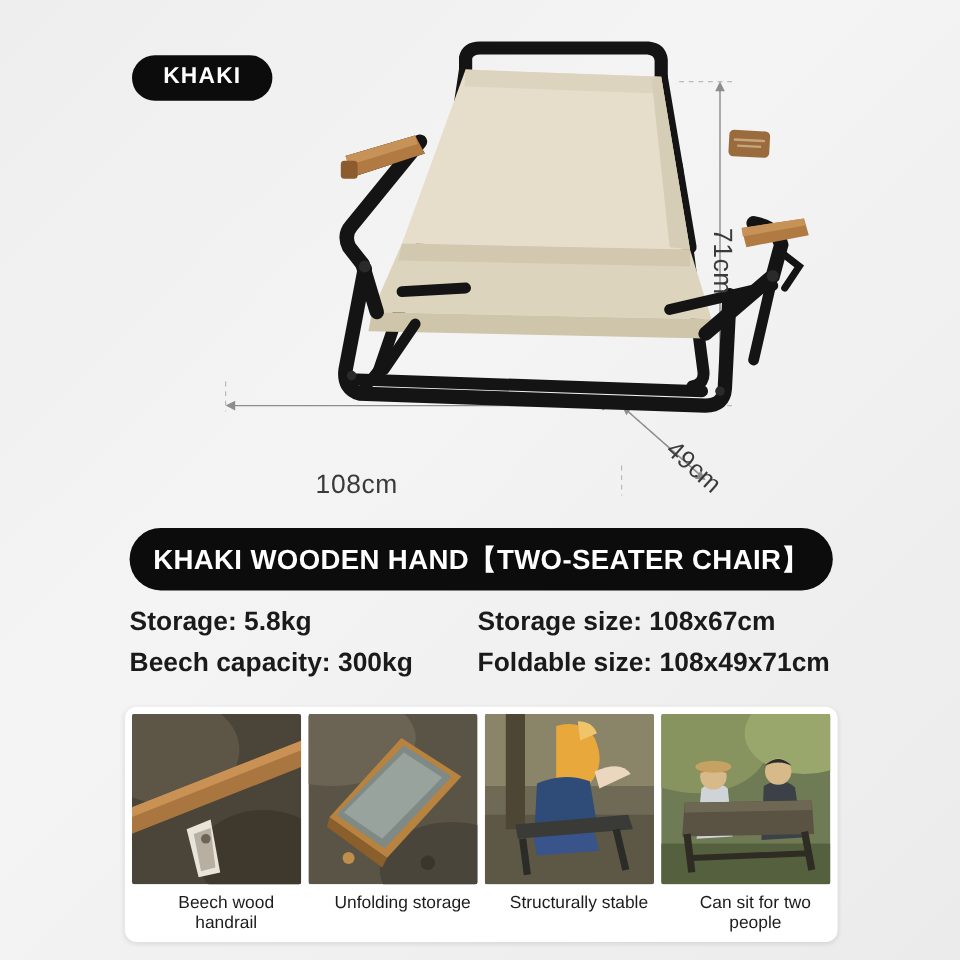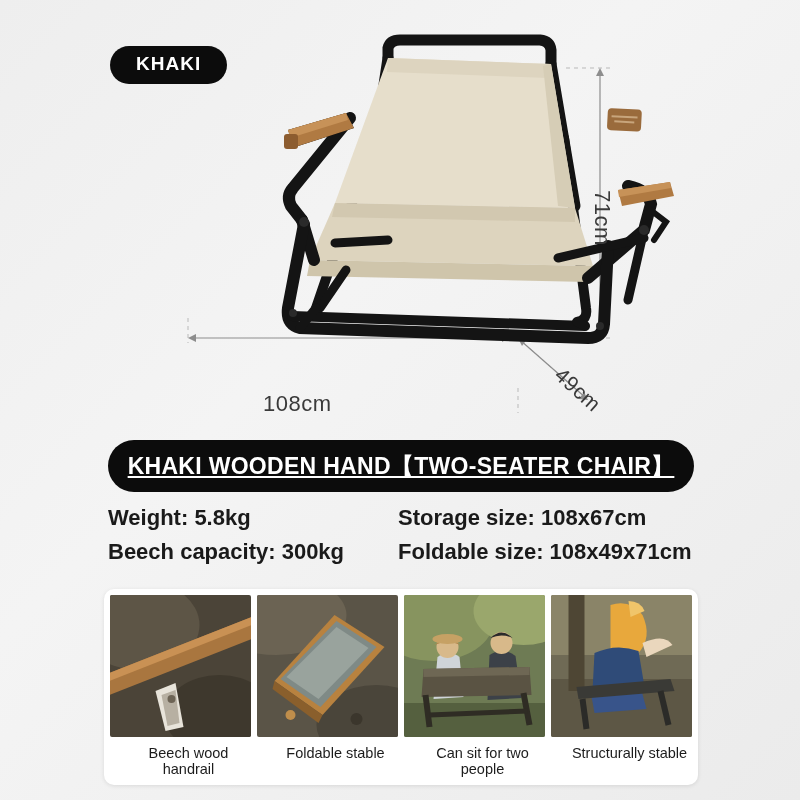--- a/index.html
+++ b/index.html
@@ -86,21 +86,20 @@
     height: 52px;
     background: #0c0c0c;
     color: #ffffff;
     border-radius: 26px;
     display: flex;
     align-items: center;
     justify-content: center;
     font-size: 23px;
     font-weight: bold;
     letter-spacing: 0.3px;
-    text-decoration: underline;
   }
 
   
   .specs {
     position: absolute;
     left: 108px;
     top: 505px;
     width: 640px;
     display: grid;
     grid-template-columns: 290px 350px;
@@ -264,21 +263,21 @@
       <div class="dim dim-height">71cm</div>
       <div class="dim dim-width">108cm</div>
       <div class="dim dim-depth">49cm</div>
     </div>
   </div>
 
   <div class="title-pill">KHAKI WOODEN HAND【TWO-SEATER CHAIR】</div>
 
   <div class="specs">
     <div class="spec-cell">
-      <span class="spec-label">Weight:</span>
+      <span class="spec-label">Storage:</span>
       <span class="spec-value">5.8kg</span>
     </div>
     <div class="spec-cell">
       <span class="spec-label">Storage size:</span>
       <span class="spec-value">108x67cm</span>
     </div>
     <div class="spec-cell">
       <span class="spec-label">Beech capacity:</span>
       <span class="spec-value">300kg</span>
     </div>
@@ -313,48 +312,21 @@
           <ellipse cx="20" cy="20" rx="70" ry="40" fill="#6b6353"></ellipse>
           <ellipse cx="120" cy="130" rx="60" ry="40" fill="#4a453a"></ellipse>
           <path d="M18 86 L78 20 L128 52 L66 120 Z" fill="#b8823f"></path>
           <path d="M24 84 L80 26 L120 52 L64 112 Z" fill="#7f8a86"></path>
           <path d="M30 82 L80 32 L112 53 L62 104 Z" fill="#99a39d"></path>
           <path d="M18 86 L66 120 L62 128 L16 94 Z" fill="#8a5f2c"></path>
           <circle cx="34" cy="120" r="5" fill="#c08e4b"></circle>
           <circle cx="100" cy="124" r="6" fill="#3b362c"></circle>
         </svg>
       </div>
-      <div class="caption">Foldable stable</div>
-    </div>
-
-    <div class="cell">
-      <div class="thumb">
-        <svg width="100%" height="142" viewBox="0 0 142 142" preserveAspectRatio="xMidYMid slice">
-          <rect width="142" height="142" fill="#6e7b54"></rect>
-          <ellipse cx="30" cy="26" rx="60" ry="40" fill="#87945f"></ellipse>
-          <ellipse cx="120" cy="16" rx="50" ry="34" fill="#9aa76c"></ellipse>
-          <rect x="0" y="108" width="142" height="34" fill="#55603f"></rect>
-
-          <path d="M34 62 q12 -8 22 0 l4 40 l-30 2 z" fill="#cfd4d8"></path>
-          <circle cx="44" cy="52" r="11" fill="#d8b98a"></circle>
-          <path d="M31 50 q13 -12 26 0 q-13 -6 -26 0" fill="#b0884e"></path>
-          <ellipse cx="44" cy="44" rx="15" ry="5" fill="#c6a164"></ellipse>
-
-          <path d="M86 60 q14 -9 26 1 l6 42 l-34 2 z" fill="#3c4148"></path>
-          <circle cx="98" cy="48" r="11" fill="#d8b98a"></circle>
-          <path d="M87 43 q11 -11 22 0 q-11 -5 -22 0" fill="#2b2b2b"></path>
-
-          <path d="M20 74 L126 72 L128 100 L18 102 Z" fill="#5a5343"></path>
-          <path d="M20 74 L126 72 L126 80 L20 82 Z" fill="#6e6754"></path>
-          <path d="M22 100 L26 132" stroke="#2f2c24" stroke-width="6"></path>
-          <path d="M120 98 L126 130" stroke="#2f2c24" stroke-width="6"></path>
-          <path d="M26 120 L124 116" stroke="#2f2c24" stroke-width="5"></path>
-        </svg>
-      </div>
-      <div class="caption">Can sit for two people</div>
+      <div class="caption">Unfolding storage</div>
     </div>
 
     <div class="cell">
       <div class="thumb">
         <svg width="100%" height="142" viewBox="0 0 142 142" preserveAspectRatio="xMidYMid slice">
           <rect width="142" height="142" fill="#6f6a55"></rect>
           <rect x="0" y="0" width="142" height="60" fill="#8a8468"></rect>
           <rect x="0" y="84" width="142" height="58" fill="#5d5745"></rect>
           <rect x="18" y="0" width="16" height="96" fill="#4e4634"></rect>
           <path d="M60 10 q20 -6 32 10 q10 22 -4 38 l-28 4 z" fill="#e8a83c"></path>
@@ -363,14 +335,41 @@
           <path d="M40 96 l50 -4 l6 22 l-52 4 z" fill="#38548a"></path>
           <path d="M92 48 q22 -10 30 2 l-26 12 z" fill="#ead7bd"></path>
           <path d="M26 92 L120 84 L124 96 L28 104 Z" fill="#3a3a36"></path>
           <path d="M32 104 L36 134" stroke="#2b2b28" stroke-width="6"></path>
           <path d="M110 96 L118 130" stroke="#2b2b28" stroke-width="6"></path>
         </svg>
       </div>
       <div class="caption">Structurally stable</div>
     </div>
 
+    <div class="cell">
+      <div class="thumb">
+        <svg width="100%" height="142" viewBox="0 0 142 142" preserveAspectRatio="xMidYMid slice">
+          <rect width="142" height="142" fill="#6e7b54"></rect>
+          <ellipse cx="30" cy="26" rx="60" ry="40" fill="#87945f"></ellipse>
+          <ellipse cx="120" cy="16" rx="50" ry="34" fill="#9aa76c"></ellipse>
+          <rect x="0" y="108" width="142" height="34" fill="#55603f"></rect>
+
+          <path d="M34 62 q12 -8 22 0 l4 40 l-30 2 z" fill="#cfd4d8"></path>
+          <circle cx="44" cy="52" r="11" fill="#d8b98a"></circle>
+          <path d="M31 50 q13 -12 26 0 q-13 -6 -26 0" fill="#b0884e"></path>
+          <ellipse cx="44" cy="44" rx="15" ry="5" fill="#c6a164"></ellipse>
+
+          <path d="M86 60 q14 -9 26 1 l6 42 l-34 2 z" fill="#3c4148"></path>
+          <circle cx="98" cy="48" r="11" fill="#d8b98a"></circle>
+          <path d="M87 43 q11 -11 22 0 q-11 -5 -22 0" fill="#2b2b2b"></path>
+
+          <path d="M20 74 L126 72 L128 100 L18 102 Z" fill="#5a5343"></path>
+          <path d="M20 74 L126 72 L126 80 L20 82 Z" fill="#6e6754"></path>
+          <path d="M22 100 L26 132" stroke="#2f2c24" stroke-width="6"></path>
+          <path d="M120 98 L126 130" stroke="#2f2c24" stroke-width="6"></path>
+          <path d="M26 120 L124 116" stroke="#2f2c24" stroke-width="5"></path>
+        </svg>
+      </div>
+      <div class="caption">Can sit for two people</div>
+    </div>
+
   </div>
 </div>
 
 </body></html>

